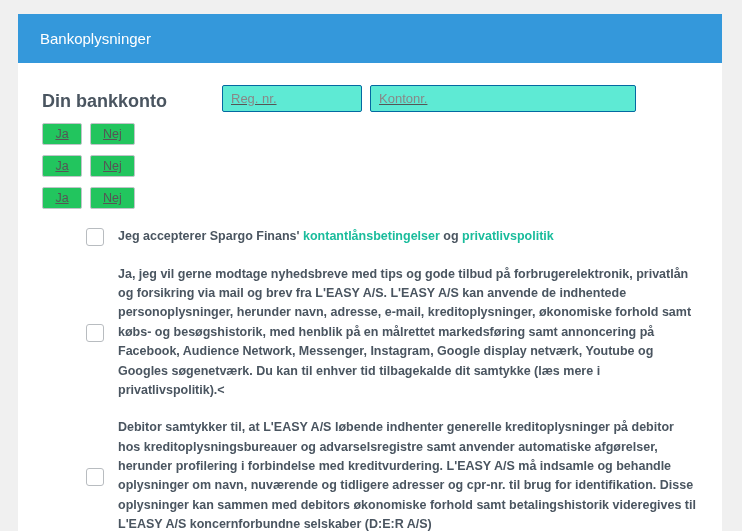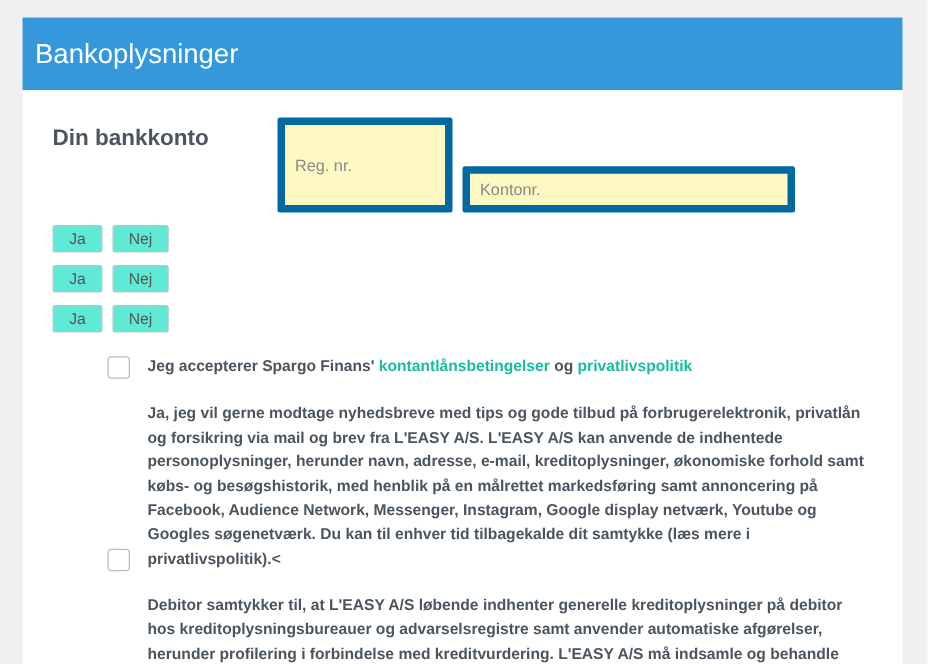--- a/index.html
+++ b/index.html
@@ -10,22 +10,22 @@
       color: #4a5560;
     }
     .card {
       background: #fff;
       margin: 14px 18px;
       width: 704px;
     }
     .header {
       background: #3498db;
       color: #fff;
-      padding: 16px 10px;
-      font-size: 22px;
+      padding: 16px 22px;
+      font-size: 15px;
       font-weight: 400;
     }
     .body {
       padding: 22px 24px 28px 24px;
     }
     .row {
       display: flex;
       align-items: flex-start;
       margin-bottom: 10px;
     }
@@ -37,44 +37,46 @@
       padding-top: 4px;
       font-size: 18px;
       line-height: 1.35;
     }
     .field-col {
       flex: 1;
       display: flex;
       gap: 8px;
     }
     .text-input {
-      border: 6px solid #0369a1;
+      border: 1px solid #0369a1;
       border-radius: 2px;
       padding: 5px 8px;
       font-size: 13px;
       color: #555;
-      background: #fef9c3;
+      background: #5eead4;
       width: 140px;
+      text-decoration: underline;
     }
-    .text-input.wide { width: 266px; margin-top: 39px; }
+    .text-input.wide { width: 266px; }
     .text-input::placeholder { color: #888; }
     .btn-toggle {
       border: 1px solid #c0c4c8;
-      background: #5eead4;
+      background: #22c55e;
       color: #555;
       padding: 3px 12px;
       font-size: 12.5px;
       border-radius: 2px;
       cursor: pointer;
       min-width: 40px;
+      text-decoration: underline;
     }
     .checks { margin-top: 18px; }
     .check-row {
       display: flex;
-      align-items: flex-end;
+      align-items: center;
       gap: 14px;
       margin-bottom: 18px;
       padding-left: 44px;
     }
     .check-box {
       width: 18px;
       height: 18px;
       border: 1px solid #b8bcc0;
       border-radius: 3px;
       flex-shrink: 0;

